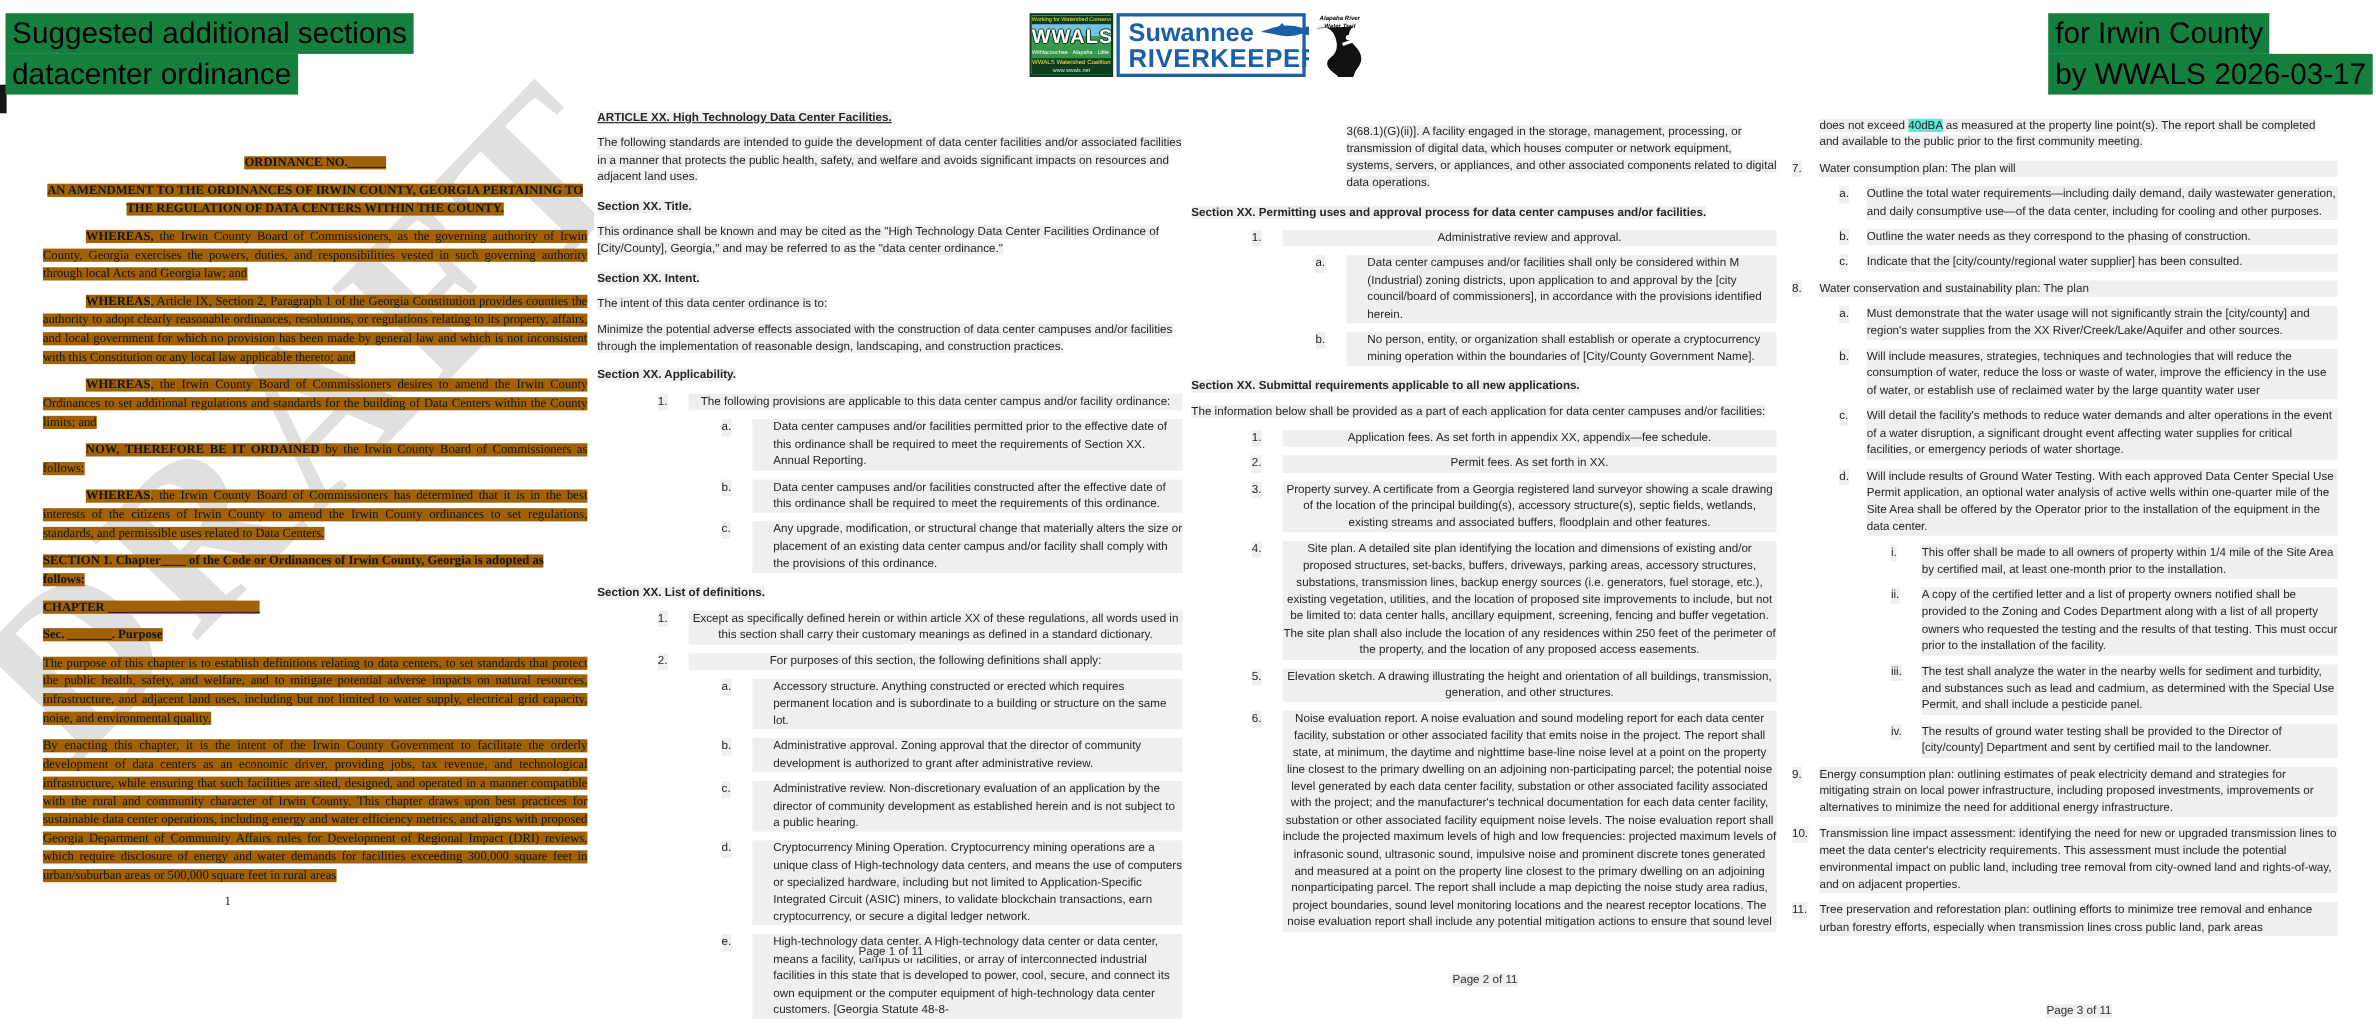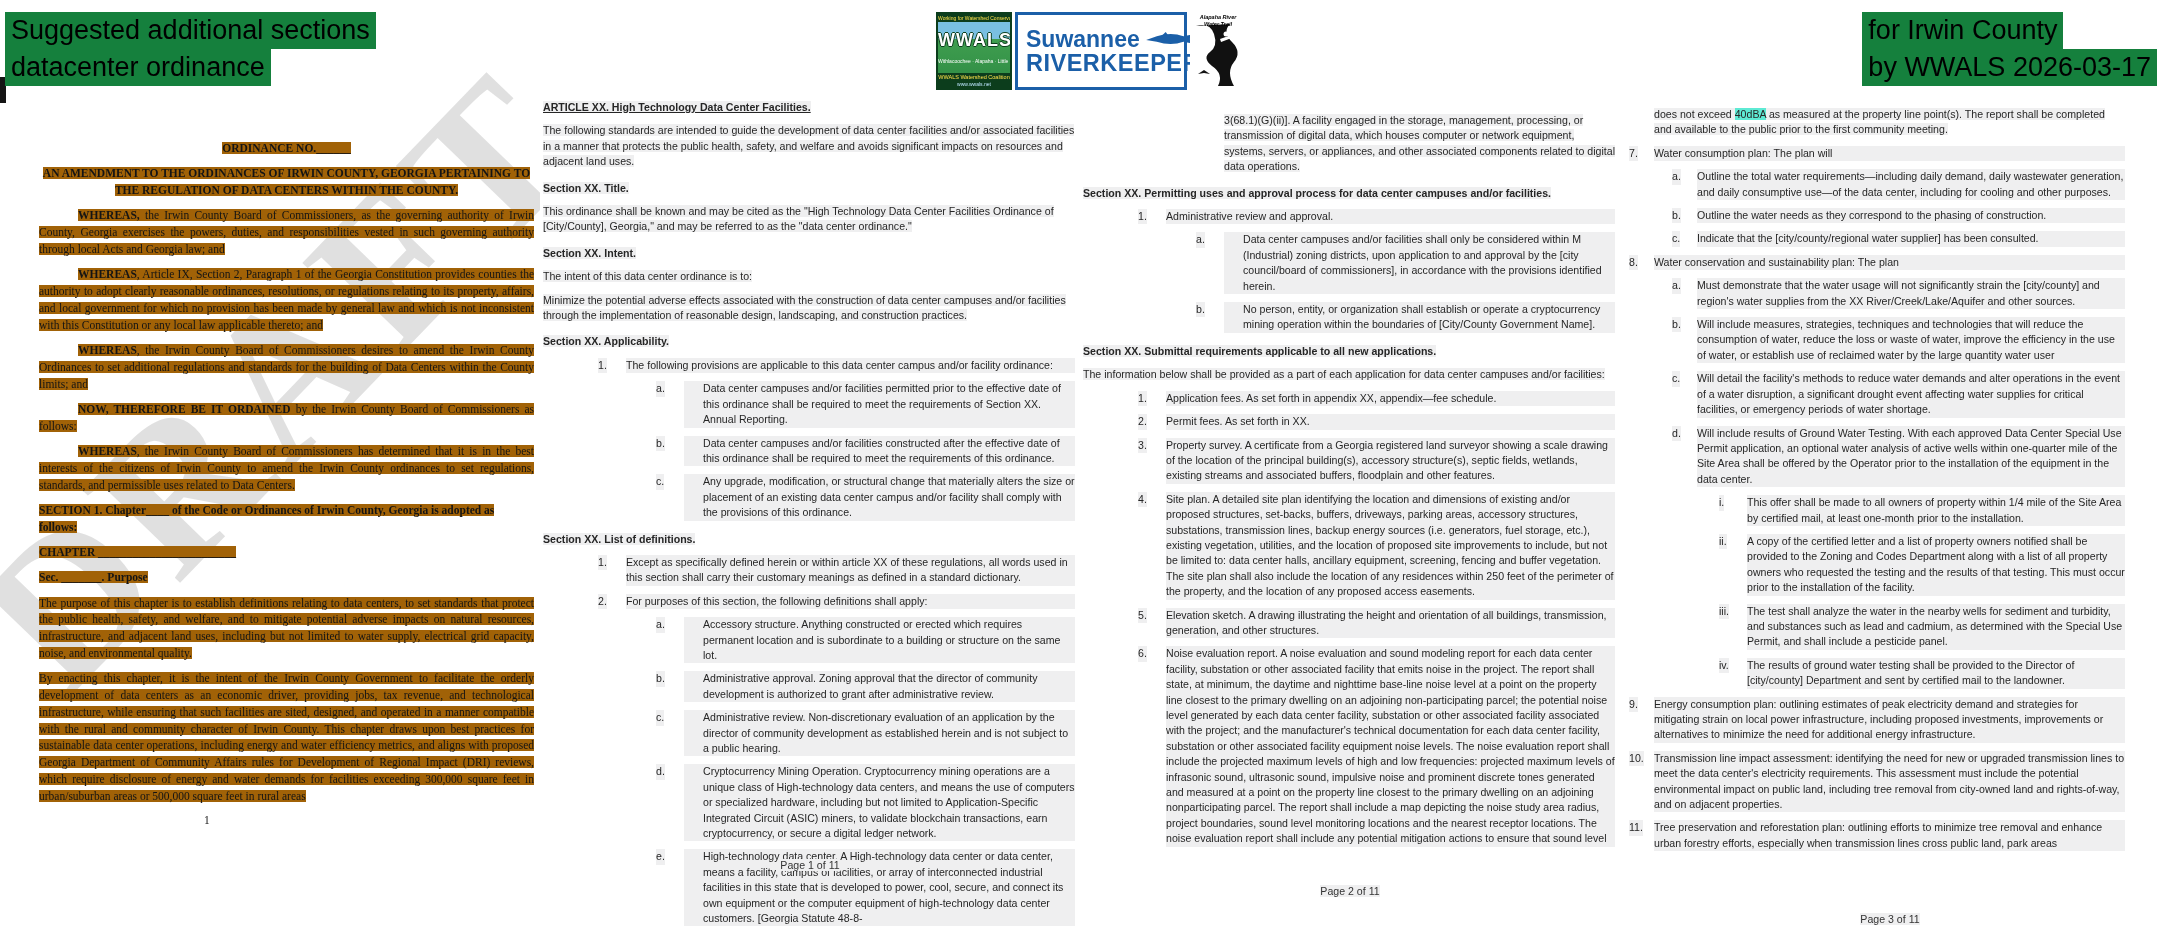--- a/index.html
+++ b/index.html
@@ -7,21 +7,21 @@
     width:2160px;height:932px;position:relative;overflow:hidden;
     background:#ffffff;font-family:"Liberation Sans",sans-serif;color:#222;
   }
 
   
   .hdr-left{position:absolute;left:5px;top:12px;z-index:30;font-size:27px;line-height:34px;color:#000;}
   .hdr-right{position:absolute;right:3px;top:12px;z-index:30;font-size:27px;line-height:34px;color:#000;}
   .hl{background:#15803d;padding:1px 6px 2px 6px;display:inline-block;}
 
   
-  .logos{position:absolute;left:936px;top:12px;height:78px;display:flex;gap:3px;z-index:30;align-items:stretch;}
+  .logos{position:absolute;left:936px;top:12px;height:58px;display:flex;gap:3px;z-index:30;align-items:stretch;}
   .wwals-box{width:72px;border:2px solid #0c3d1c;background:linear-gradient(180deg,#79c0e2 0%,#79c0e2 34%,#3f9e4f 34%,#2e8b44 100%);
     display:flex;flex-direction:column;justify-content:space-between;overflow:hidden;}
   .wwals-top{background:#0c3d1c;color:#ffe24a;font-size:5px;line-height:8px;text-align:center;white-space:nowrap;}
   .wwals-name{font-size:18px;font-weight:bold;color:#fff;text-align:center;letter-spacing:1px;
     text-shadow:-1px 0 #0c3d1c,1px 0 #0c3d1c,0 -1px #0c3d1c,0 1px #0c3d1c;}
   .wwals-rivers{font-size:5px;line-height:7px;color:#fff;text-align:center;white-space:nowrap;}
   .wwals-bot{background:#0c3d1c;color:#ffe24a;font-size:5.5px;line-height:8px;text-align:center;white-space:nowrap;}
   .wwals-url{background:#0c3d1c;color:#bfe6ff;font-size:5px;line-height:7px;text-align:center;}
   .rk-box{width:152px;border:3px solid #1b5fa8;background:#fff;padding:3px 6px 2px 8px;display:flex;flex-direction:column;justify-content:center;}
   .rk-row{display:flex;align-items:flex-end;gap:4px;}
@@ -64,21 +64,21 @@
   .sans .blk{margin:0 0 8px 0;}
   .sans .h{font-weight:bold;margin-top:11px;}
   .sans .blk:first-child{margin-top:0;}
   .sans .h.u .t{text-decoration:underline;}
   .sans .t,.sans .lab{background:#efeff0;}
   .sans .li{position:relative;}
   .sans .lab{position:absolute;top:0;}
   .sans .t{display:inline;}
   .sans .li .t{display:block;}
   
-  .mid .li1 .lab{left:55px;}  .mid .li1 .t{margin-left:83px;}
+  .mid .li1 .lab{left:55px;}  .mid .li1 .t{margin-left:83px;text-align:center;}
   .mid .li2 .lab{left:113px;} .mid .li2 .t{margin-left:141px;padding-left:19px;}
   .mid .cont2{margin-left:141px;}
   
   .tight .li1 .lab{left:6px;}  .tight .li1 .t{margin-left:31px;}
   .tight .li2 .lab{left:49px;} .tight .li2 .t{margin-left:74px;}
   .tight .li3 .lab{left:96px;} .tight .li3 .t{margin-left:124px;}
   .tight .cont1{margin-left:31px;}
   .mark{background:#5eead4;margin-top:26px;}
   .pgfoot{position:absolute;left:0;width:100%;text-align:center;font-size:10.6px;color:#333;z-index:2;}
   #col2 .pgfoot{top:858px;}

